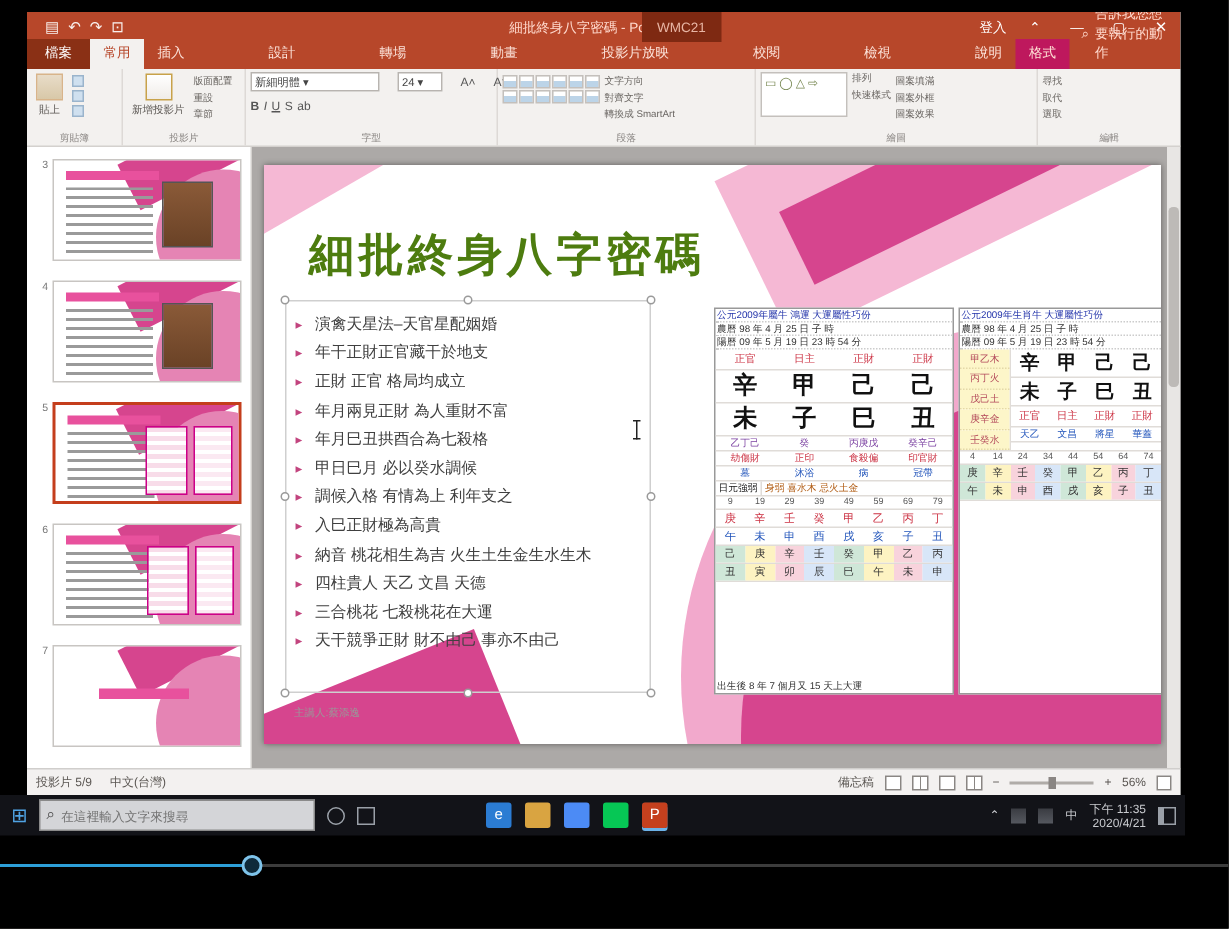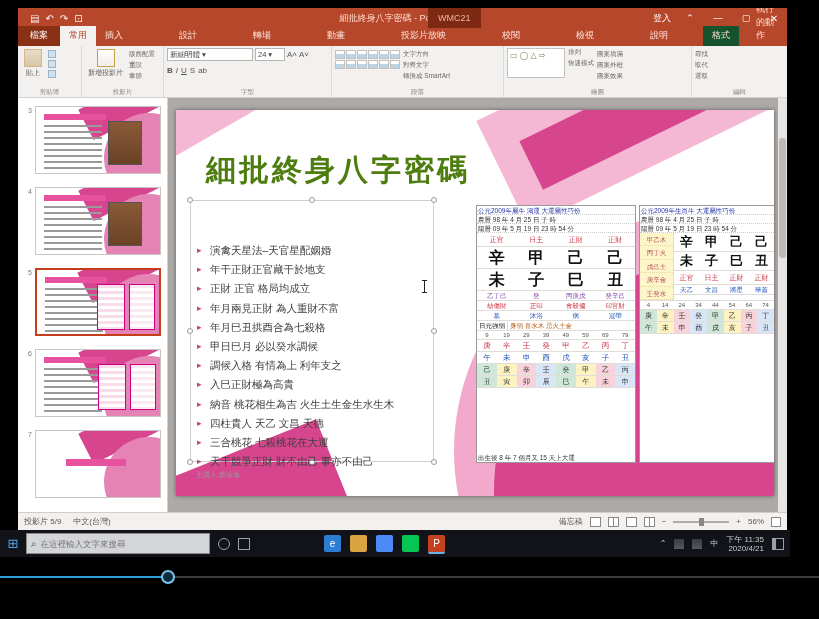--- a/index.html
+++ b/index.html
@@ -18,38 +18,38 @@
   .tb-right { position:absolute; right:4px; top:0; height:20px; display:flex; align-items:center; gap:10px; font-size:9px; }
   .winctl { width:18px; text-align:center; font-size:9px; }
   .winctl.close { font-size:10px; }
 
   
   .tabsrow { position:absolute; left:0; top:20px; width:100%; height:18px; background:#B7472A; display:flex; align-items:flex-end; font-size:9px; color:#fce3da; }
   .tab { padding:3px 9px 4px 9px; white-space:nowrap; }
   .tab.filetab { background:#8a3015; color:#fff; padding:3px 12px 4px 12px; }
   .tab.active { background:#F3F1EF; color:#B7472A; }
   .tabs-rest { display:flex;gap:38px; }
-  .tab.contextual { background:#14532d; color:#ffe0d5;margin-left:26px; }
+  .tab.contextual { background:#be185d; color:#ffe0d5; }
   .tellme { display:flex; align-items:center; gap:4px; padding:3px 8px 4px 8px; color:#ffd9cd; }
 
   
   .ribbon { position:absolute; left:0; top:38px; width:100%; height:52px; background:#F3F1EF; border-bottom:1px solid #d4d1ce; display:flex; }
   .rgroup { position:relative; height:100%; border-right:1px solid #ddd9d6; padding:2px 3px 11px 3px; display:flex; flex-direction:column; }
   .rbody { flex:1; display:flex; gap:3px; align-items:flex-start; }
   .glabel { position:absolute; bottom:0; left:0; width:100%; text-align:center; font-size:6.5px; color:#8a8683; }
   .bigbtn { display:flex; flex-direction:column; align-items:center; gap:1px; padding:1px 3px; }
   .bigicon { width:18px; height:18px; background:#fdf4e9; border:1px solid #d8b48a; }
   .clipboard-icon { background:linear-gradient(#e8dcc8,#d8c8a8); }
   .slide-icon { background:linear-gradient(#fff,#f0ece8); border:1px solid #c8a24a; }
   .biglabel { font-size:7px; color:#5a5652; }
   .smallcol { display:flex; flex-direction:column; gap:2px; font-size:7px; color:#7a7672; padding-top:2px; }
   .tinyrow { display:flex; align-items:center; gap:2px; white-space:nowrap; font-size:6.5px; color:#6a6662; }
   .tico { display:inline-block; width:8px; height:8px; background:#cfe0ef; border:1px solid #9ab4cc; }
   .combo { display:flex; align-items:center; border:1px solid #b8b4b0; background:#fff; font-size:7.5px; color:#444; padding:0 2px; height:13px; gap:2px; }
-  .fontrow { display:flex; gap:2px; align-items:center; }
+  .fontrow { display:flex; gap:12px; align-items:center; }
   .fbtns { display:flex; gap:3px; font-size:8px; color:#555; align-items:center; margin-top:2px; }
   .fbtns span:nth-child(1){font-weight:bold;} .fbtns span:nth-child(2){font-style:italic;} .fbtns span:nth-child(3){text-decoration:underline;}
   .pgrid { display:grid; grid-template-columns:repeat(6,10px); grid-auto-rows:9px; gap:1px; padding-top:2px; }
   .pgrid i { background:linear-gradient(#fff 40%,#bcd4e8 40%); border:1px solid #c4c0bc; }
   .shapebox { width:58px; height:30px; border:1px solid #c4c0bc; background:#fff; display:flex; flex-wrap:wrap; gap:2px; padding:2px; font-size:8px; color:#7a8a55; }
   .stackbtns { display:flex; flex-direction:column; gap:2px; }
 
   
   .workspace { position:absolute; left:0; top:90px; width:100%; height:414px; display:flex; }
   .thumbs { width:150px; background:#fff; border-right:1px solid #d4d1ce; padding:8px 4px 0 2px; overflow:hidden; }
@@ -80,21 +80,21 @@
   .deco-br { position:absolute; right:-190px; bottom:-230px; width:470px; height:470px; border-radius:50%; background:#D6458E; }
   .deco-bl { position:absolute; left:-90px; bottom:-78px; width:260px; height:110px; background:#D6458E; transform:rotate(-22deg); }
   .deco-bl2 { position:absolute; left:-110px; bottom:-92px; width:260px; height:92px; background:#F5B8D4; transform:rotate(-22deg); }
 
   .s-title { position:absolute; left:30px; top:40px; font-size:30px; font-weight:bold; letter-spacing:3px; color:#4d7c0f; white-space:nowrap; }
   .sel-box { position:absolute; left:14px; top:90px; width:244px; height:262px; border:1px solid #cfcfcf; }
   .handle { position:absolute; width:6px; height:6px; border:1px solid #9a9a9a; border-radius:50%; background:#fff; }
   .h-tl{left:-4px;top:-4px;} .h-tc{left:50%;margin-left:-3px;top:-4px;} .h-tr{right:-4px;top:-4px;}
   .h-ml{left:-4px;top:50%;margin-top:-3px;} .h-mr{right:-4px;top:50%;margin-top:-3px;}
   .h-bl{left:-4px;bottom:-4px;} .h-bc{left:50%;margin-left:-3px;bottom:-4px;} .h-br{right:-4px;bottom:-4px;}
-  .bullets { position:absolute; left:6px; top:6px; width:232px; display:flex; flex-direction:column;margin-top:34px; }
+  .bullets { position:absolute; left:6px; top:6px; width:232px; display:flex; flex-direction:column; }
   .bullet { position:relative; padding-left:13px; font-size:10.5px; color:#404040; height:19.2px; line-height:19.2px; white-space:nowrap; }
   .bullet::before { content:"▸"; position:absolute; left:0; top:0; color:#C2447E; font-size:9px; }
   .ibeam { position:absolute; left:248px; top:170px; width:1px; height:13px; background:#222; }
   .ibeam::before,.ibeam::after { content:""; position:absolute; left:-2px; width:5px; height:1px; background:#222; }
   .ibeam::before{top:0;} .ibeam::after{bottom:0;}
   .speaker { position:absolute; left:20px; bottom:16px; font-size:7px; color:#999; }
 
   
   .chart { position:absolute; top:95px; background:#fff; border:1px solid #999; display:flex; flex-direction:column; font-size:6.5px; overflow:hidden; }
   .chartL { left:300px; width:160px; height:258px; }

